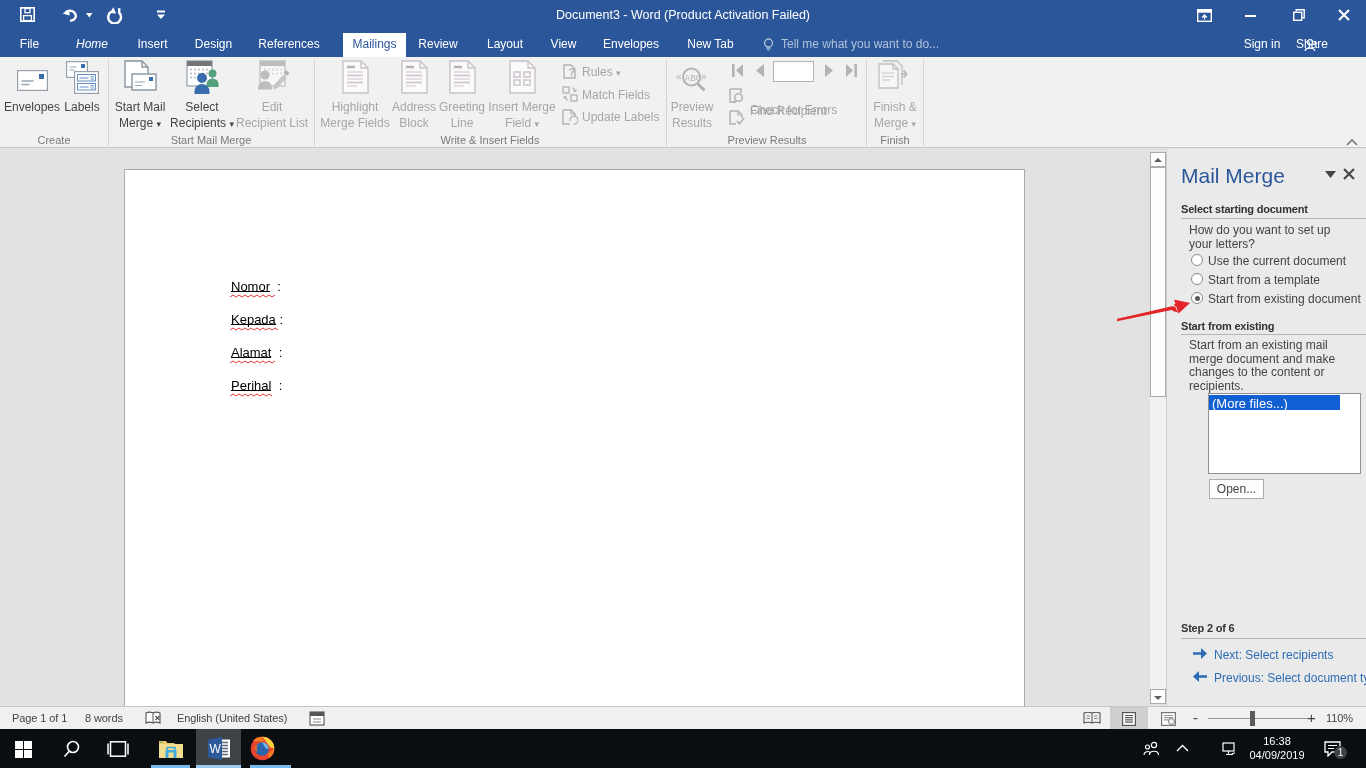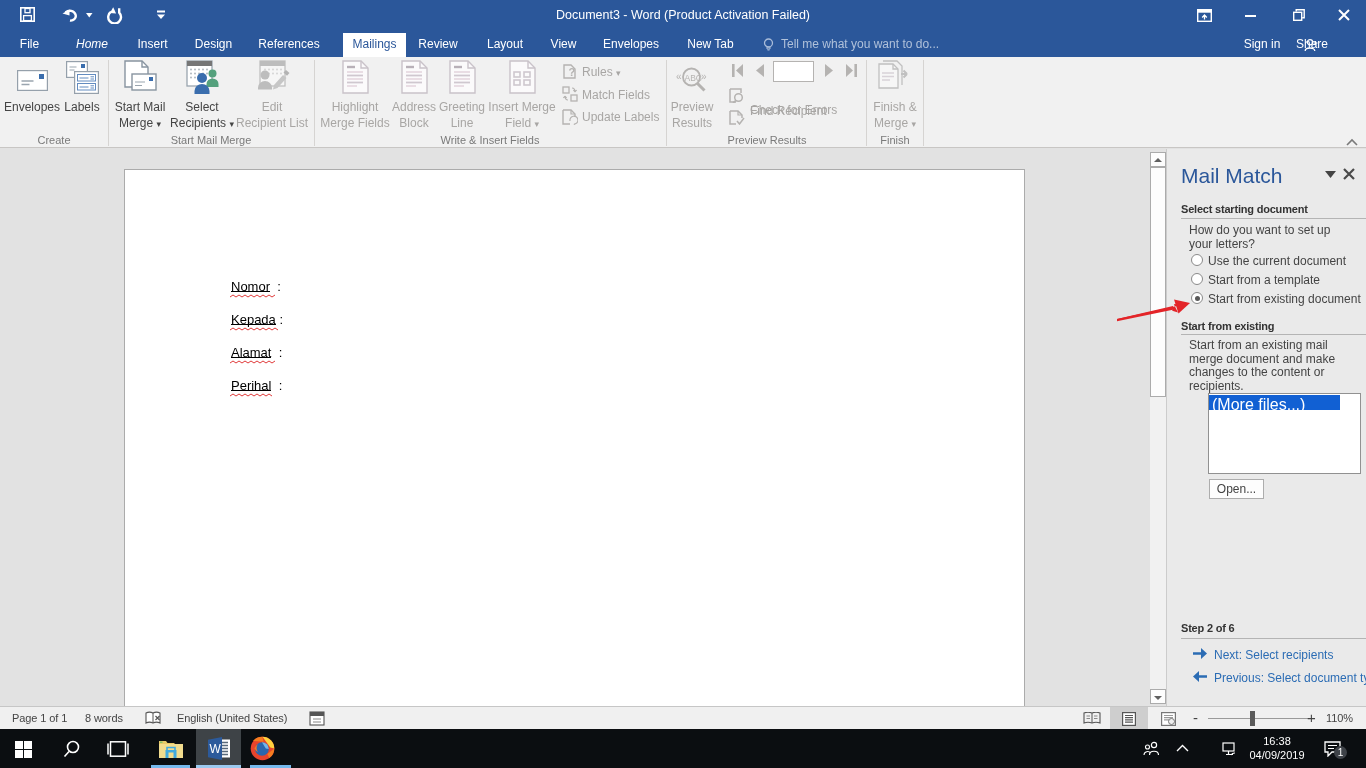--- a/index.html
+++ b/index.html
@@ -328,41 +328,41 @@
       </svg>
   </div>
 
   <svg class="abs" style="left:1112px;top:147px;z-index:9" width="80" height="28" viewBox="0 0 80 28">
     <path d="M5 24.5 L61 11.5 L60.2 14.8 L66 16.5 L61.8 8.2 L78 7 L60.6 11 L5 23 Z" fill="#e32428"></path>
     <path d="M78 7 L62 3.5 L66.5 17.5 Z" fill="#e32428"></path>
     <path d="M5 23 L61 10 L62 13.5 L5 25.2 Z" fill="#e32428"></path>
   </svg>
 </div>
 <div class="abs" id="pane">
-  <div class="abs" style="left:14px;top:15px;font-size:21px;color:#2b579a;">Mail Match</div>
+  <div class="abs" style="left:14px;top:15px;font-size:21px;color:#2b579a;">Mail Merge</div>
   <svg class="abs" style="left:158px;top:22px" width="11" height="8" viewBox="0 0 11 8">
       <path d="M0 0 h11 l-5.5 7 z" fill="#444"></path>
     </svg>
   <svg class="abs" style="left:176px;top:19px" width="12" height="12" viewBox="0 0 12 12">
       <path d="M1 1 L11 11 M11 1 L1 11" stroke="#4a4a4a" stroke-width="2.2"></path>
     </svg>
   <div class="phead" style="left:14px;top:54px;">Select starting document</div>
   <div class="prule" style="left:14px;top:69px;width:186px;"></div>
   <div class="ptxt" style="left:22px;top:75px;width:160px;line-height:13.5px;">How do you want to set up<br>your letters?</div>
   <div class="radio" style="left:24px;top:105px;"></div>
   <div class="ptxt" style="left:41px;top:105px;">Use the current document</div>
   <div class="radio" style="left:24px;top:124px;"></div>
   <div class="ptxt" style="left:41px;top:124px;">Start from a template</div>
   <div class="radio sel" style="left:24px;top:143px;"></div>
   <div class="ptxt" style="left:41px;top:143px;">Start from existing document</div>
   <div class="phead" style="left:14px;top:171px;">Start from existing</div>
   <div class="prule" style="left:14px;top:185px;width:186px;"></div>
   <div class="ptxt" style="left:22px;top:190px;width:172px;line-height:13.5px;">Start from an existing mail merge document and make changes to the content or recipients.</div>
   <div class="abs" style="left:41px;top:244px;width:153px;height:81px;background:#fff;border:1px solid #919191;">
-    <div class="abs" style="left:0px;top:1px;width:131px;height:15px;background:#1160d3;color:#fff;font-size:16px;padding:1px 0 0 3px;">(More files...)</div>
+    <div class="abs" style="left:0px;top:1px;width:131px;height:15px;background:#1160d3;color:#fff;font-size:13px;padding:1px 0 0 3px;">(More files...)</div>
   </div>
   <div class="abs" style="left:42px;top:330px;width:55px;height:20px;background:#fdfdfd;border:1px solid #adadad;font-size:12px;color:#444;text-align:center;line-height:18px;">Open...</div>
   <div class="phead" style="left:14px;top:473px;">Step 2 of 6</div>
   <div class="prule" style="left:14px;top:489px;width:186px;"></div>
   <svg class="abs" style="left:26px;top:499px" width="14" height="11" viewBox="0 0 14 11">
       <path d="M0 4.2 h8 v-4.2 l6 5.5 l-6 5.5 v-4.2 h-8 z" fill="#2b6cb4"></path>
     </svg>
   <div class="plink" style="left:47px;top:499px;">Next: Select recipients</div>
   <svg class="abs" style="left:26px;top:522px" width="14" height="11" viewBox="0 0 14 11">
       <path d="M14 4.2 h-8 v-4.2 l-6 5.5 l6 5.5 v-4.2 h8 z" fill="#2b6cb4"></path>

